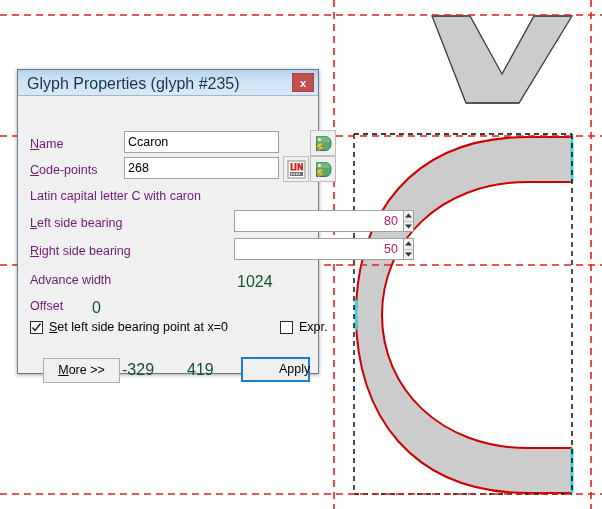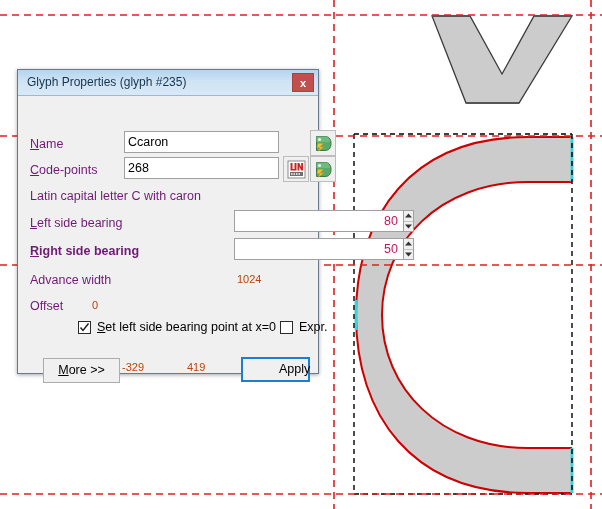--- a/index.html
+++ b/index.html
@@ -41,21 +41,21 @@
     height: 26px;
     background: linear-gradient(to bottom, #b3d4ef 0%, #cfe3f4 45%, #d9e9f7 100%);
     border-bottom: 1px solid #9fb8cd;
     position: relative;
     box-sizing: border-box;
   }
   #titlebar .title-text {
     position: absolute;
     left: 9px;
     top: 5px;
-    font-size: 12px;
+    font-size: 16px;
     color: #16344d;
     white-space: nowrap;
   }
   #close-button {
     position: absolute;
     right: 4px;
     top: 3px;
     width: 22px;
     height: 19px;
     background: #c0504d;
@@ -151,22 +151,22 @@
     cursor: pointer;
   }
   .icon-btn.flat {
     border: 1px solid #bdbdbd;
     background: #f0f0f0;
   }
   .icon-btn svg { display: block; }
 
   .static-value {
     position: absolute;
-    font-size: 11px;
-    color: #c2410c;
+    font-size: 16px;
+    color: #14532d;
   }
 
   
   .cb-wrap {
     position: absolute;
     display: flex;
     align-items: center;
     cursor: pointer;
   }
   .cb-box {
@@ -327,21 +327,21 @@
           </svg>
         </div>
         <div class="spin-btn down">
           <svg width="9" height="5" viewBox="0 0 9 5">
             <polygon points="1,0.5 8,0.5 4.5,4.5" fill="#333"></polygon>
           </svg>
         </div>
       </div>
     </div>
 
-    <label class="row-label" style="left:12px; top:148px;font-weight:bold;"><u>R</u>ight side bearing</label>
+    <label class="row-label" style="left:12px; top:148px;"><u>R</u>ight side bearing</label>
     <div class="spin-wrap" style="left:216px; top:142px; width:77px;">
       <input class="spin-field" value="50" style="">
       <div class="spin-btns">
         <div class="spin-btn up">
           <svg width="9" height="5" viewBox="0 0 9 5">
             <polygon points="4.5,0.5 8,4.5 1,4.5" fill="#333"></polygon>
           </svg>
         </div>
         <div class="spin-btn down">
           <svg width="9" height="5" viewBox="0 0 9 5">
@@ -350,21 +350,21 @@
         </div>
       </div>
     </div>
 
     <div class="row-label" style="left:12px; top:177px;">Advance width</div>
     <div class="static-value" style="left:219px; top:177px;">1024</div>
 
     <div class="row-label" style="left:12px; top:203px;">Offset</div>
     <div class="static-value" style="left:74px; top:203px;">0</div>
 
-    <div class="cb-wrap" style="left:12px; top:224px;margin-left:48px;">
+    <div class="cb-wrap" style="left:12px; top:224px;">
       <span class="cb-box">
         <svg width="11" height="11" viewBox="0 0 11 11">
           <polyline points="1.5,5.5 4,8.5 9.5,1.5" fill="none" stroke="#1a1a1a" stroke-width="1.4"></polyline>
         </svg>
       </span>
       <span class="cb-label"><u>S</u>et left side bearing point at x=0</span>
     </div>
 
     <div class="cb-wrap" style="left:262px; top:224px;">
       <span class="cb-box"></span>

